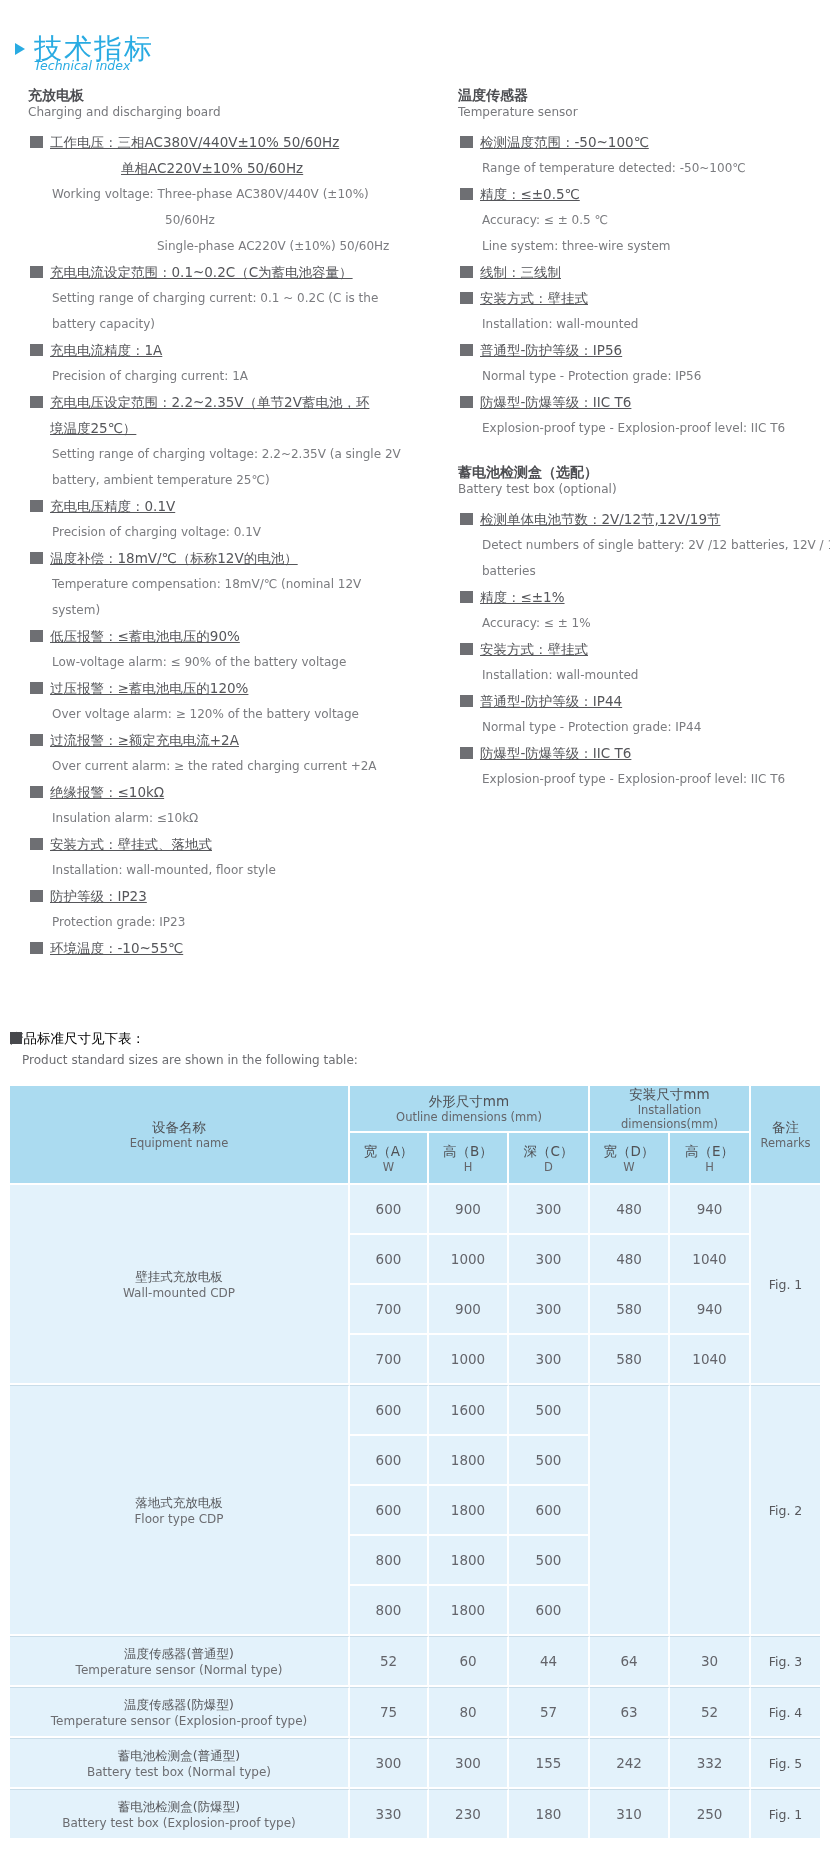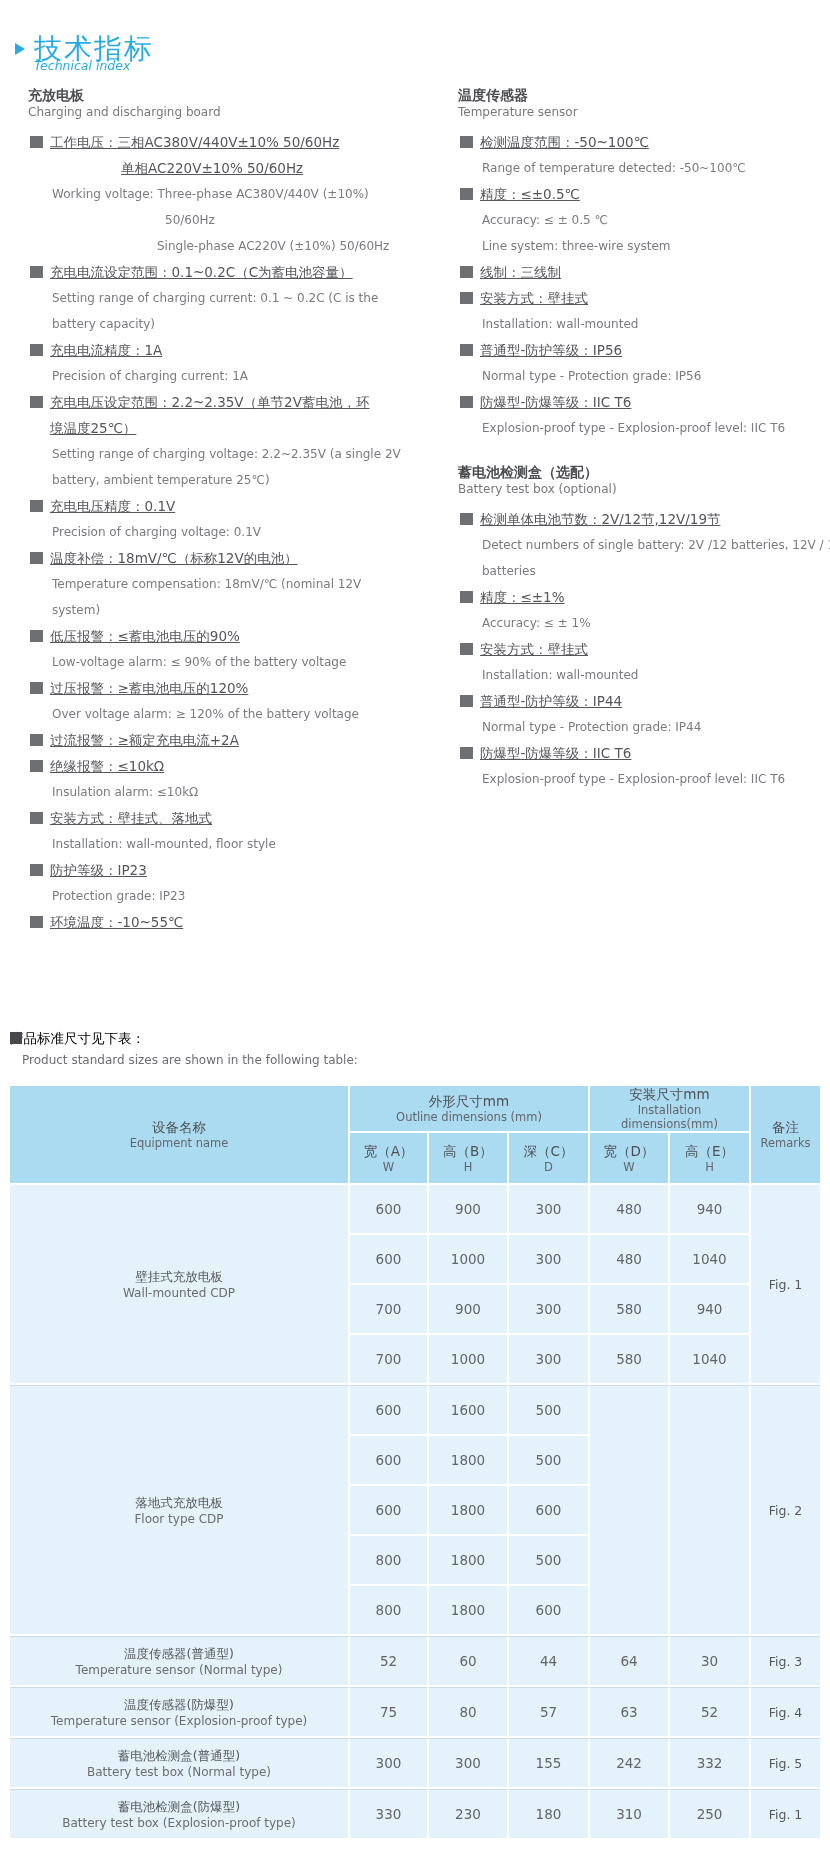--- a/index.html
+++ b/index.html
@@ -98,20 +98,21 @@
       <div class="spec-item">
         <div class="ln zh"><span class="sq"></span>低压报警：≤蓄电池电压的90%</div>
         <div class="ln en">Low-voltage alarm: ≤ 90% of the battery voltage</div>
       </div>
       <div class="spec-item">
         <div class="ln zh"><span class="sq"></span>过压报警：≥蓄电池电压的120%</div>
         <div class="ln en">Over voltage alarm: ≥ 120% of the battery voltage</div>
       </div>
       <div class="spec-item">
         <div class="ln zh"><span class="sq"></span>过流报警：≥额定充电电流+2A</div>
+        <div class="ln en">Over current alarm: ≥ the rated charging current +2A</div>
       </div>
       <div class="spec-item">
         <div class="ln zh"><span class="sq"></span>绝缘报警：≤10kΩ</div>
         <div class="ln en">Insulation alarm: ≤10kΩ</div>
       </div>
       <div class="spec-item">
         <div class="ln zh"><span class="sq"></span>安装方式：壁挂式、落地式</div>
         <div class="ln en">Installation: wall-mounted, floor style</div>
       </div>
       <div class="spec-item">

